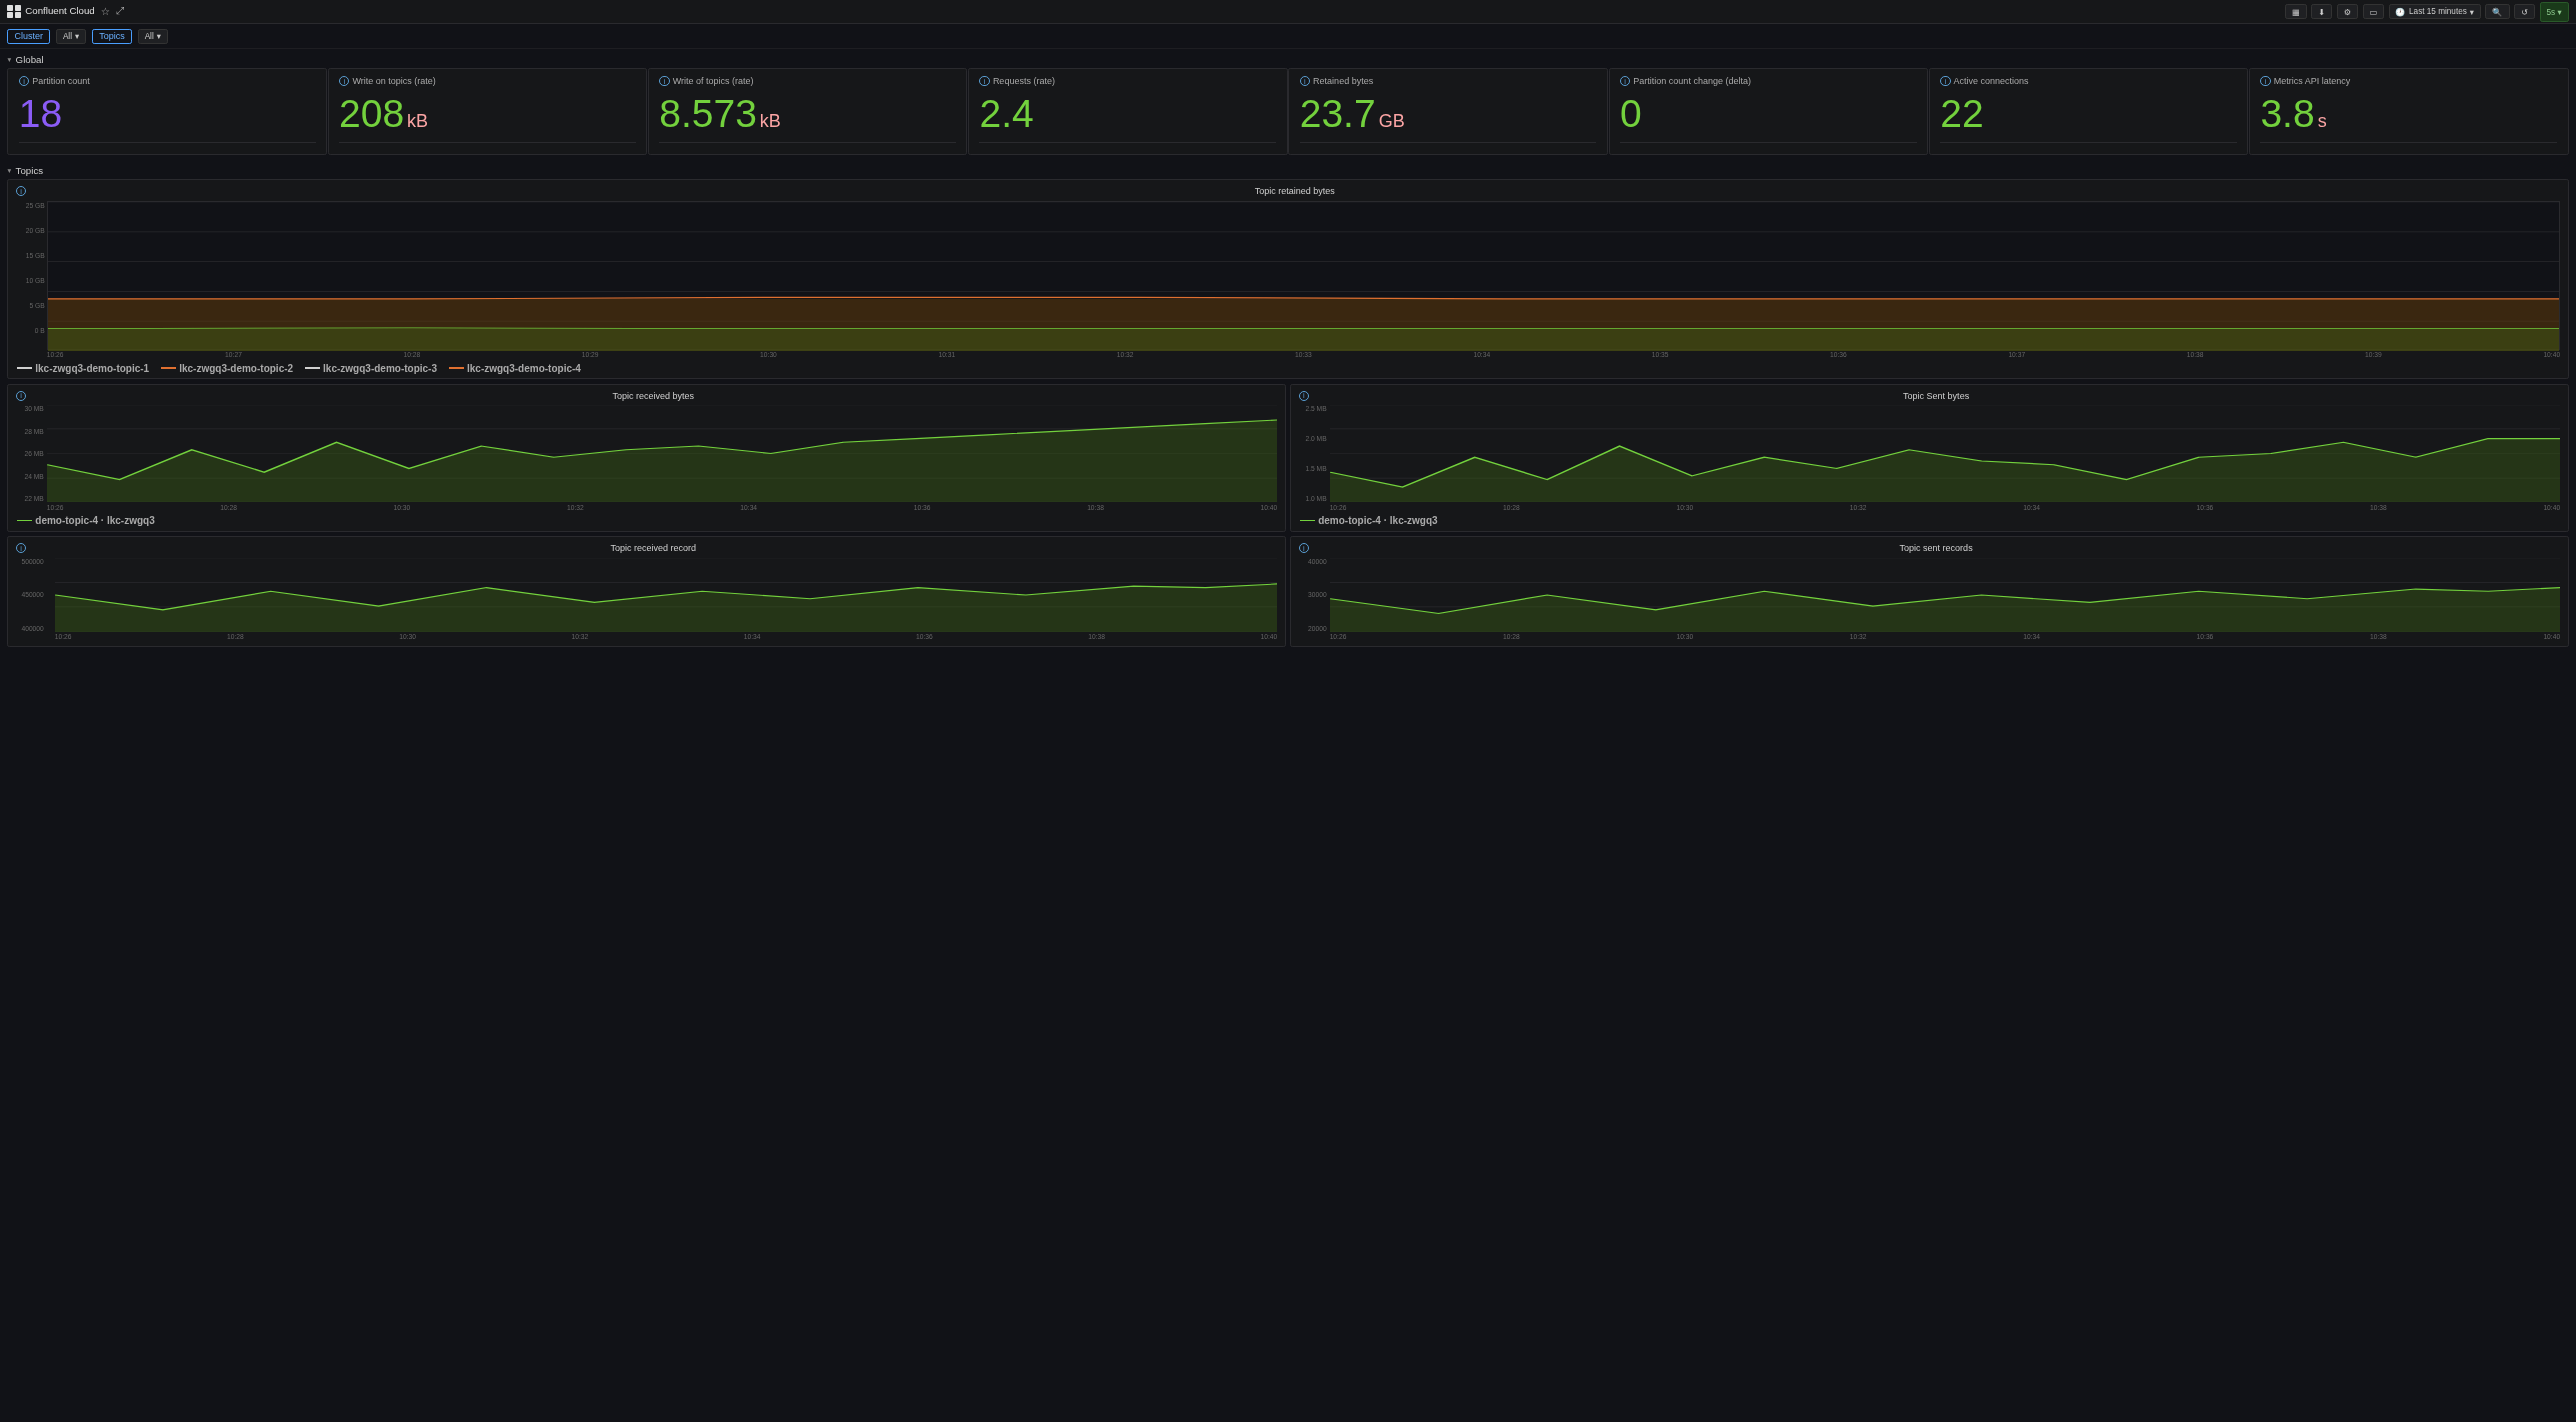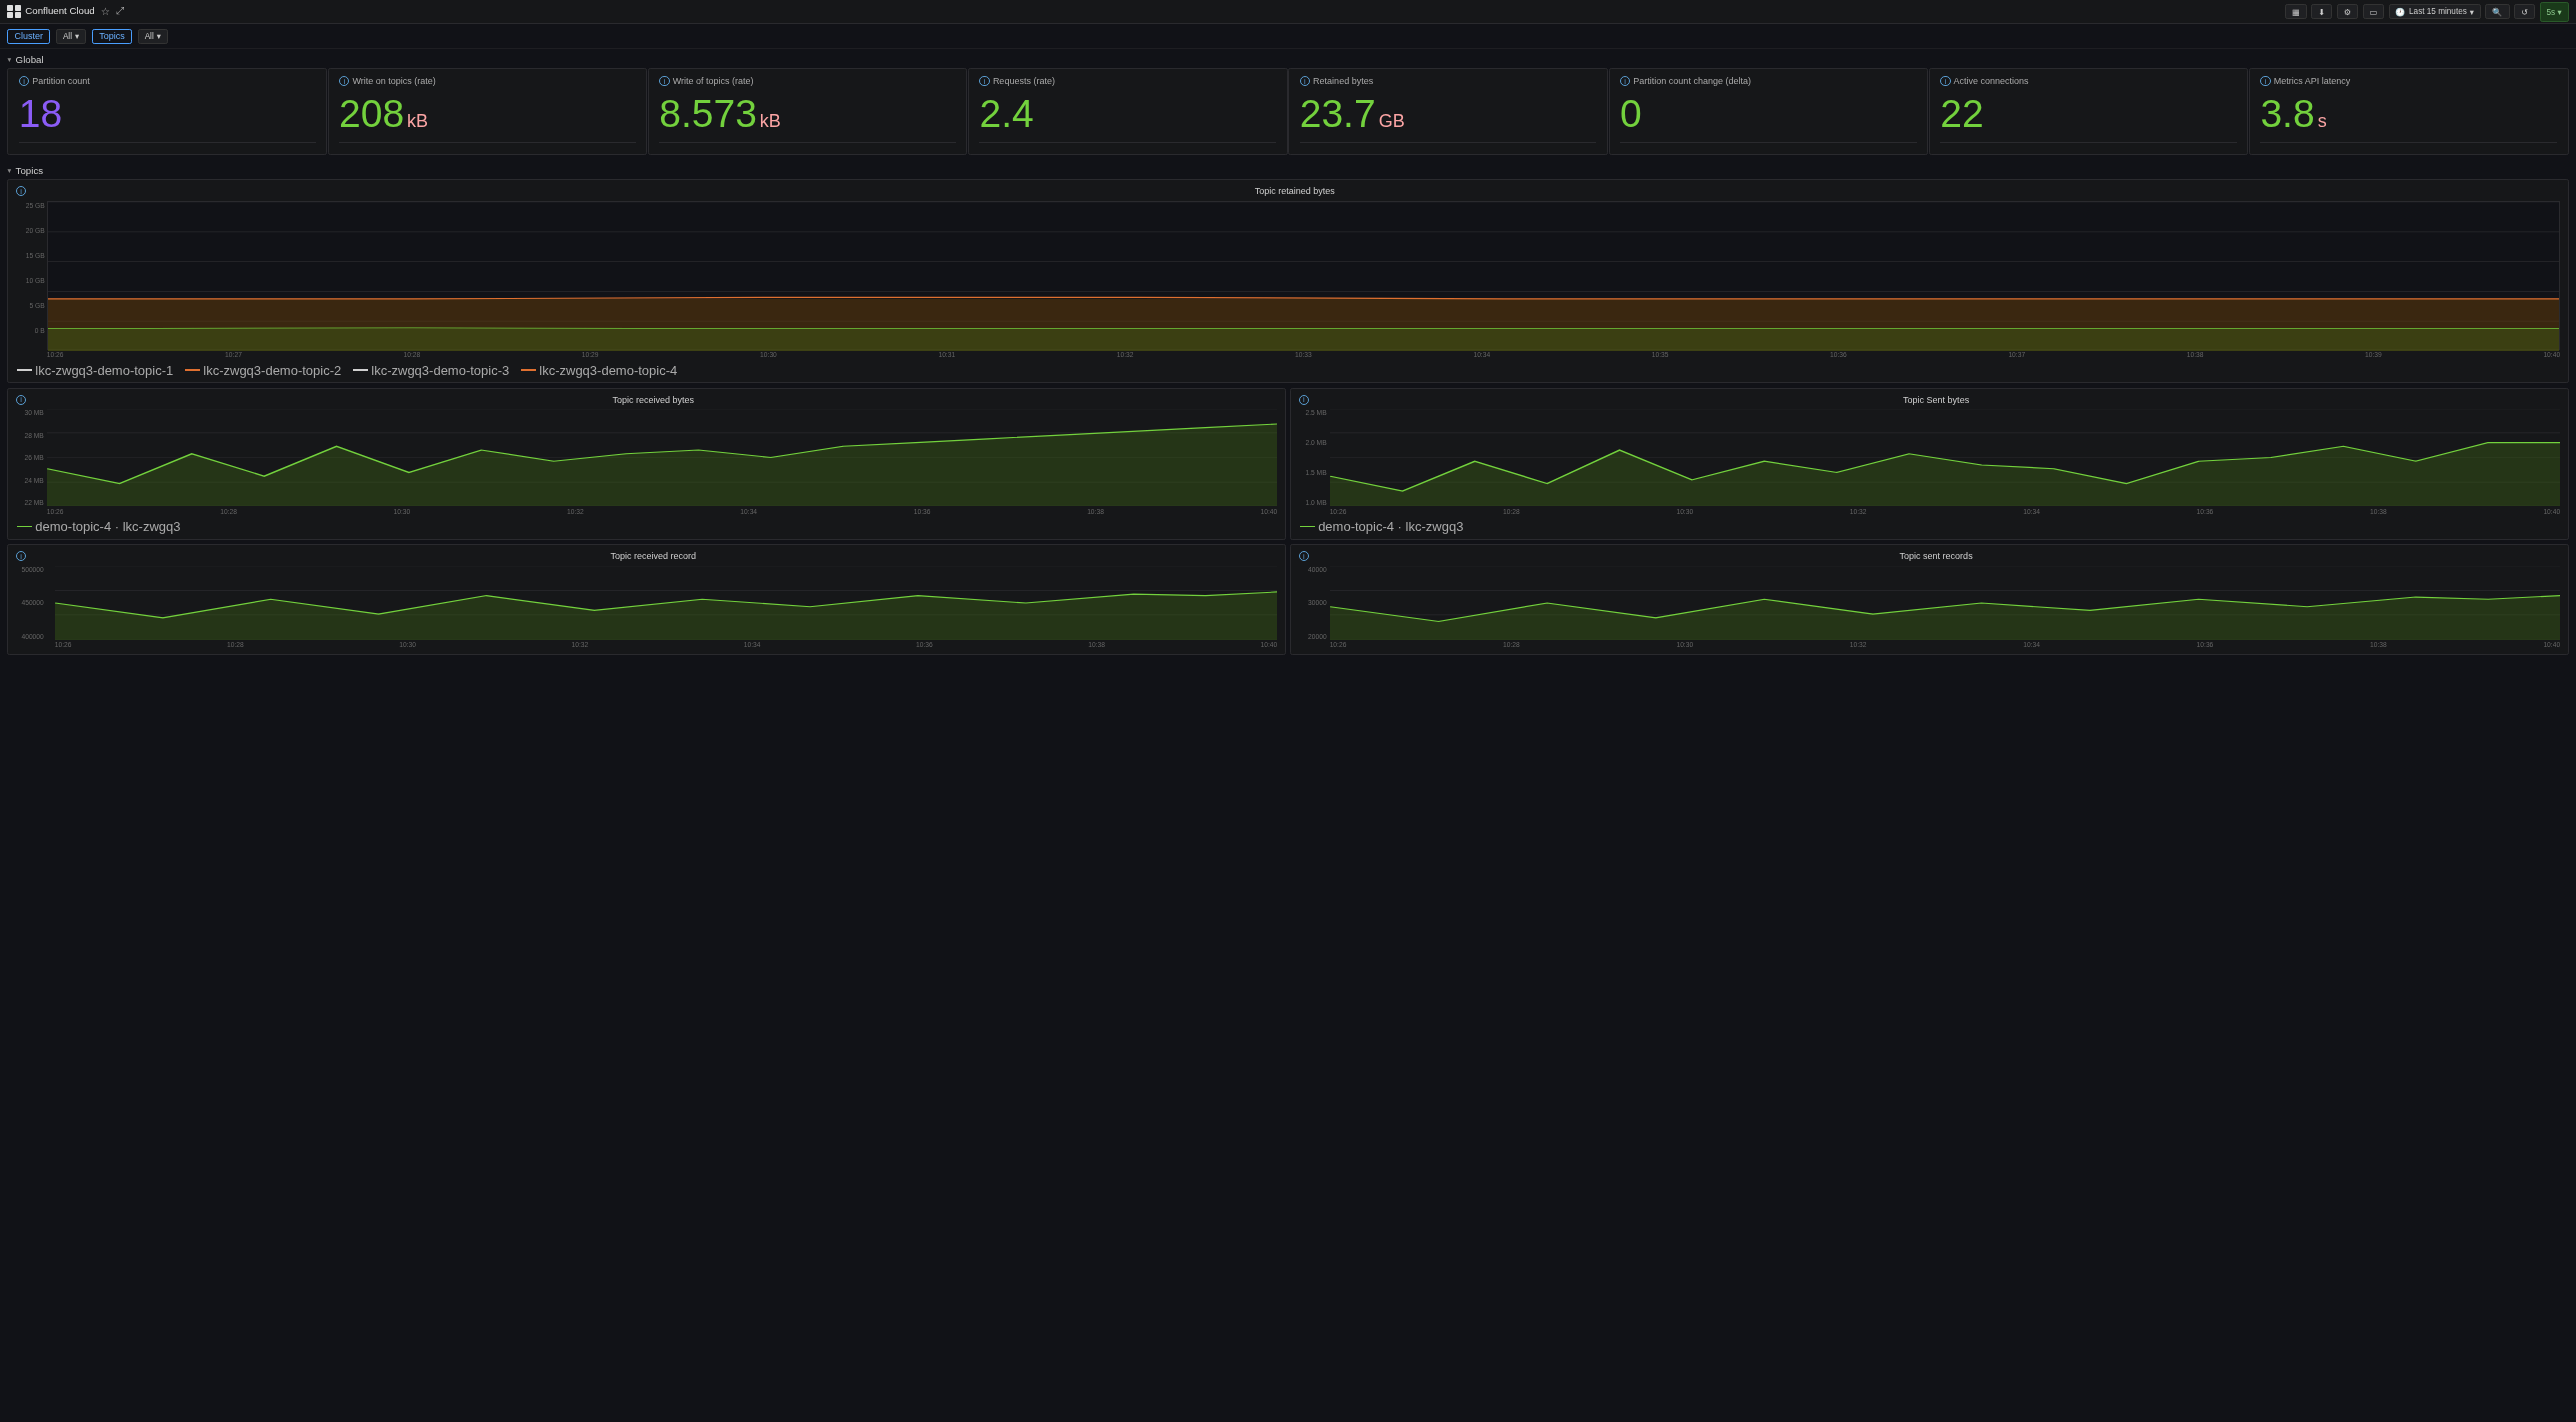--- a/index.html
+++ b/index.html
@@ -226,22 +226,23 @@
       display: flex;
       align-items: center;
       gap: 12px;
       padding: 3px 1.5px 0;
       flex-wrap: wrap;
     }
     .legend-item {
       display: flex;
       align-items: center;
       gap: 3px;
-      font-size: 13px;
+      font-size: 10px;
       color: #aaa;
+      font-weight: bold;
     }
     .legend-line {
       width: 15px;
       height: 1.5px;
     }
     .y-label {
       font-size: 6.7px;
       color: #666;
       text-align: right;
       width: 28px;

